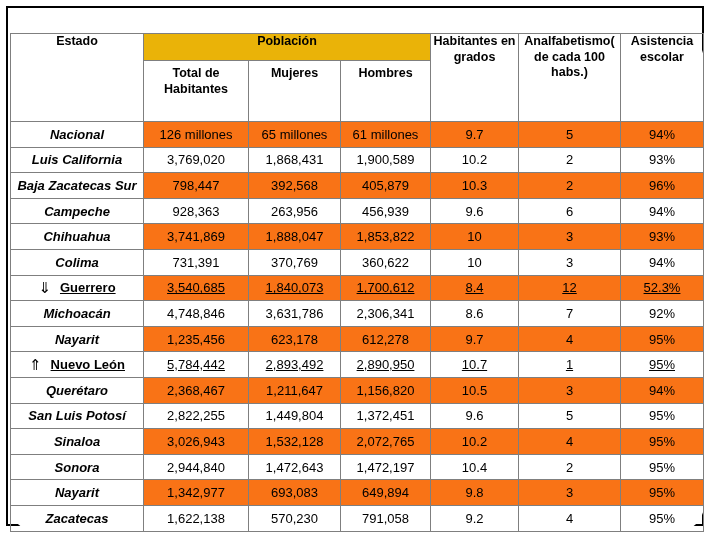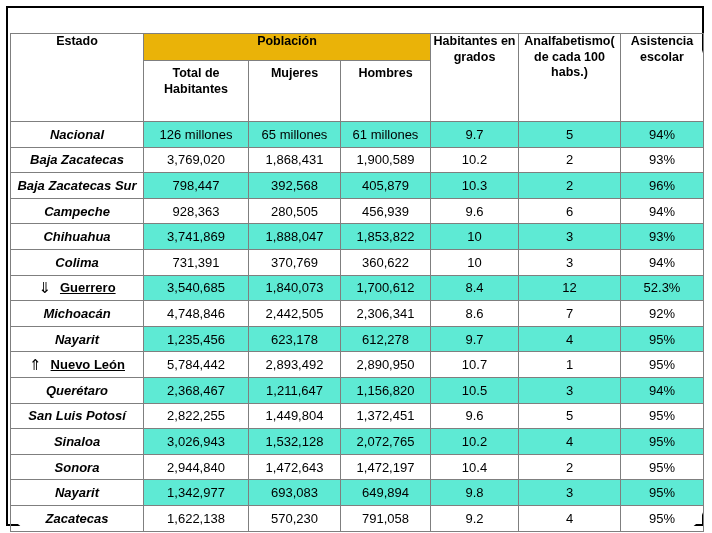--- a/index.html
+++ b/index.html
@@ -55,26 +55,26 @@
     font-size: 13px;
     vertical-align: middle;
     white-space: nowrap;
   }
   td.estado { white-space: nowrap; }
   .state-name {
     font-weight: bold;
     font-style: italic;
     font-size: 13px;
   }
-  tr.shaded td:not(.estado) { background: #5eead4; }
+  tr.shaded td:not(.estado) { background: #f97316; }
   tr.hl .state-name {
     font-style: normal;
     text-decoration: underline;
   }
-  tr.hl .val { }
+  tr.hl .val { text-decoration: underline; }
   .arrow {
     display: inline-block;
     margin-right: 9px;
     font-size: 15px;
     font-weight: normal;
     text-decoration: none;
     vertical-align: -1px;
   }
 </style>
 </head>
@@ -110,41 +110,41 @@
       <tr class="shaded">
         <td class="estado"><span class="state-name">Nacional</span></td>
         <td><span class="val">126 millones</span></td>
         <td><span class="val">65 millones</span></td>
         <td><span class="val">61 millones</span></td>
         <td><span class="val">9.7</span></td>
         <td><span class="val">5</span></td>
         <td><span class="val">94%</span></td>
       </tr>
       <tr>
-        <td class="estado"><span class="state-name">Baja Zacatecas</span></td>
+        <td class="estado"><span class="state-name">Luis California</span></td>
         <td><span class="val">3,769,020</span></td>
         <td><span class="val">1,868,431</span></td>
         <td><span class="val">1,900,589</span></td>
         <td><span class="val">10.2</span></td>
         <td><span class="val">2</span></td>
         <td><span class="val">93%</span></td>
       </tr>
       <tr class="shaded">
         <td class="estado"><span class="state-name">Baja Zacatecas Sur</span></td>
         <td><span class="val">798,447</span></td>
         <td><span class="val">392,568</span></td>
         <td><span class="val">405,879</span></td>
         <td><span class="val">10.3</span></td>
         <td><span class="val">2</span></td>
         <td><span class="val">96%</span></td>
       </tr>
       <tr>
         <td class="estado"><span class="state-name">Campeche</span></td>
         <td><span class="val">928,363</span></td>
-        <td><span class="val">280,505</span></td>
+        <td><span class="val">263,956</span></td>
         <td><span class="val">456,939</span></td>
         <td><span class="val">9.6</span></td>
         <td><span class="val">6</span></td>
         <td><span class="val">94%</span></td>
       </tr>
       <tr class="shaded">
         <td class="estado"><span class="state-name">Chihuahua</span></td>
         <td><span class="val">3,741,869</span></td>
         <td><span class="val">1,888,047</span></td>
         <td><span class="val">1,853,822</span></td>
@@ -166,21 +166,21 @@
         <td><span class="val">3,540,685</span></td>
         <td><span class="val">1,840,073</span></td>
         <td><span class="val">1,700,612</span></td>
         <td><span class="val">8.4</span></td>
         <td><span class="val">12</span></td>
         <td><span class="val">52.3%</span></td>
       </tr>
       <tr>
         <td class="estado"><span class="state-name">Michoacán</span></td>
         <td><span class="val">4,748,846</span></td>
-        <td><span class="val">2,442,505</span></td>
+        <td><span class="val">3,631,786</span></td>
         <td><span class="val">2,306,341</span></td>
         <td><span class="val">8.6</span></td>
         <td><span class="val">7</span></td>
         <td><span class="val">92%</span></td>
       </tr>
       <tr class="shaded">
         <td class="estado"><span class="state-name">Nayarit</span></td>
         <td><span class="val">1,235,456</span></td>
         <td><span class="val">623,178</span></td>
         <td><span class="val">612,278</span></td>

